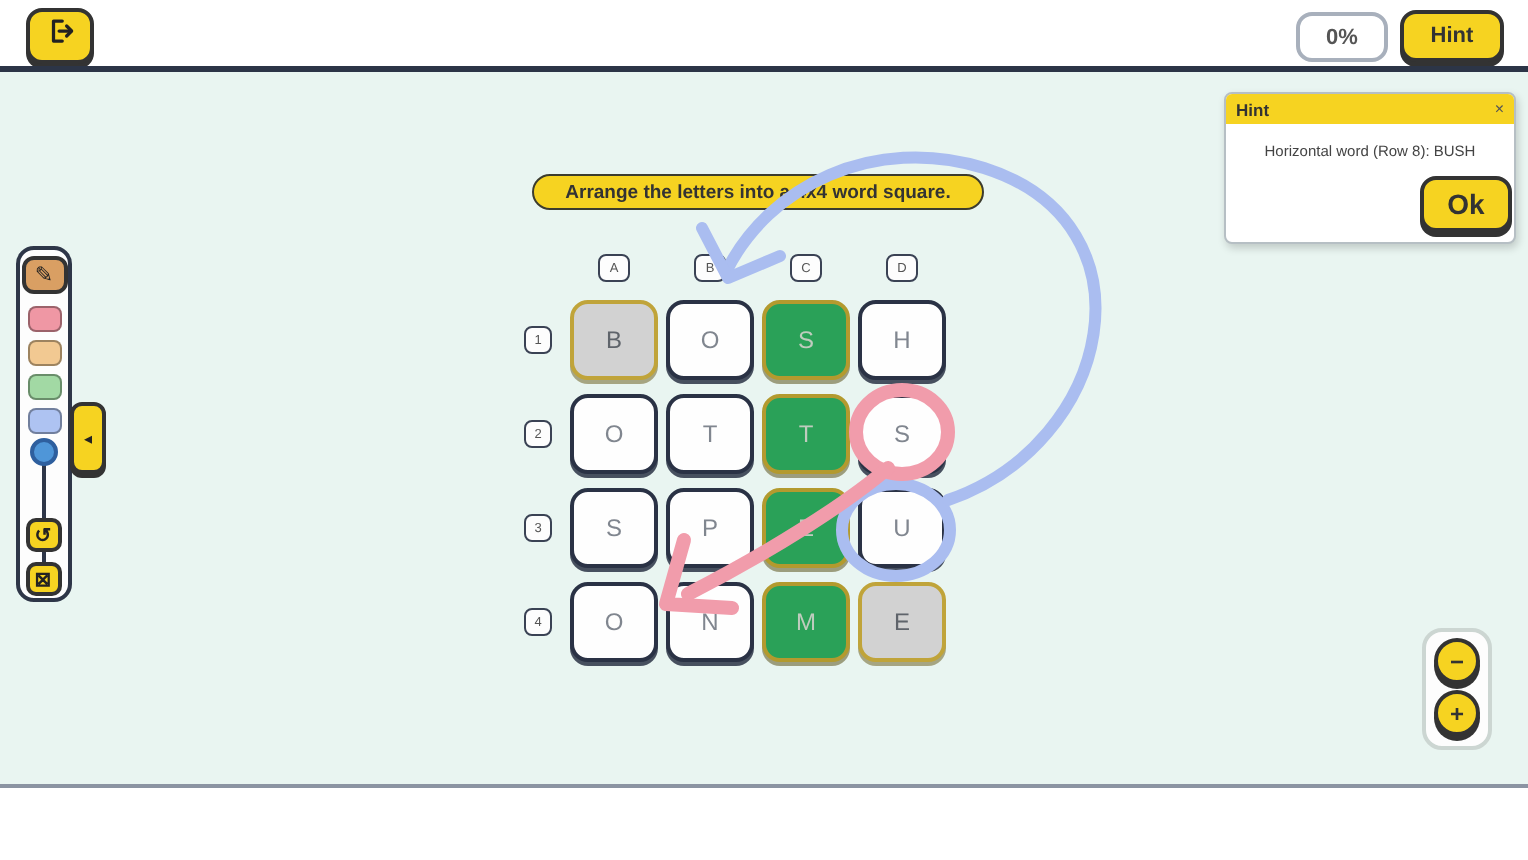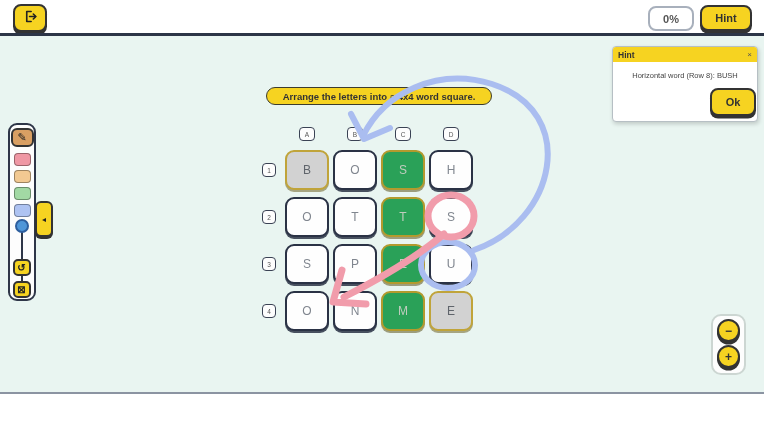--- a/index.html
+++ b/index.html
@@ -59,21 +59,21 @@
                   font-size:8px; color:#222; cursor:pointer; }
 
   
   .hint-panel { position:absolute; left:612px; top:46px; width:146px; height:76px; background:#fff; border:1px solid #b6bfc4;
                 border-radius:4px; box-shadow:1px 2px 4px rgba(0,0,0,0.18); }
   .hint-panel-header { position:absolute; left:0; top:0; width:100%; height:15px; background:#f6d321;
                        border-radius:3px 3px 0 0; display:flex; align-items:center; justify-content:space-between; padding:0 5px; }
   .hint-panel-title { font-size:8.5px; font-weight:bold; color:#333; }
   .hint-panel-close { font-size:8px; color:#555; cursor:pointer; line-height:1; }
   .hint-panel-message { position:absolute; left:0; top:24px; width:100%; text-align:center; font-size:7.5px; color:#444; }
-  .hint-ok-btn { position:absolute; left:710px; top:88px; width:46px; height:28px; font-size:11px; border-radius:8px;text-align:right; }
+  .hint-ok-btn { position:absolute; left:710px; top:88px; width:46px; height:28px; font-size:14px; border-radius:8px;text-align:right; }
 
   
   .zoom-panel { position:absolute; left:711px; top:314px; width:35px; height:61px; background:#fdfdfd;
                 border:2px solid #ccd6d2; border-radius:10px; }
   .zoom-btn { position:absolute; left:717px; width:23px; height:23px; border-radius:50%; font-size:12px; }
   .zoom-out-btn { top:319px; }
   .zoom-in-btn { top:345px; }
 
   
   .annotation-svg { position:absolute; left:0; top:0; width:764px; height:430px; pointer-events:none; }

